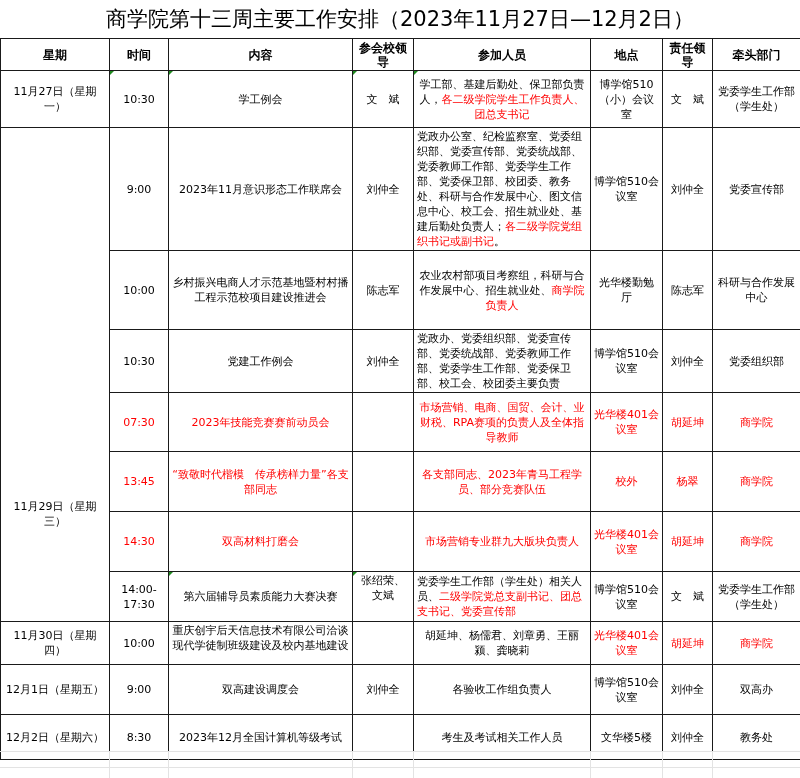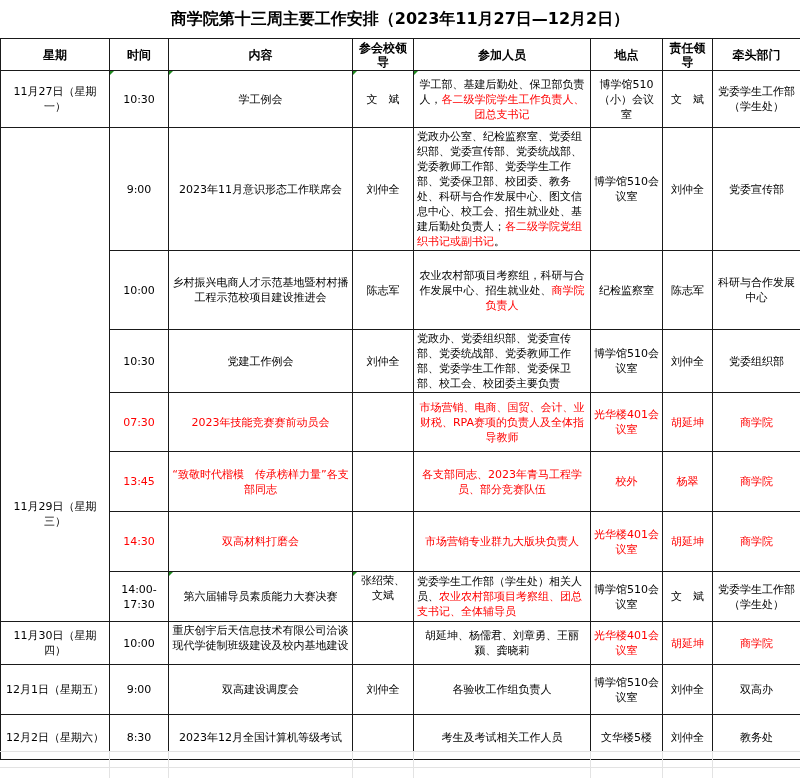--- a/index.html
+++ b/index.html
@@ -1,19 +1,19 @@
 <!DOCTYPE html>
 <html><head>
 <meta charset="utf-8">
 <style>
   html, body { margin:0; padding:0; background:#ffffff; }
   body { width:800px; height:778px; overflow:hidden; position:relative;
          font-family:"DejaVu Sans", "Liberation Sans", sans-serif; color:#000; }
   .title { position:absolute; left:0; top:0; width:800px; height:38px;
-           text-align:center; line-height:38px; font-size:16px; font-weight:bold; }
+           text-align:center; line-height:38px; font-size:21px; font-weight:normal; }
   table.sched { position:absolute; left:0; top:38px; border-collapse:collapse;
                 table-layout:fixed; width:800px; }
   table.sched td, table.sched th { border:1px solid #1a1a1a; text-align:center;
         vertical-align:middle; font-size:11px; line-height:15px; padding:1px 3px;
         overflow:hidden; position:relative; }
   table.sched th { font-weight:bold; font-size:12px; line-height:14px; }
   .red { color:#ff0000; }
   .lefty { text-align:left !important; }
   .corner::before { content:""; position:absolute; left:0; top:0; width:0; height:0;
         border-top:4px solid #1f8a1f; border-right:4px solid transparent; }
@@ -69,21 +69,21 @@
     <td>博学馆510会议室</td>
     <td>刘仲全</td>
     <td>党委宣传部</td>
   </tr>
 
   <tr style="height:79px">
     <td>10:00</td>
     <td>乡村振兴电商人才示范基地暨村村播工程示范校项目建设推进会</td>
     <td>陈志军</td>
     <td><span>农业农村部项目考察组，科研与合作发展中心、招生就业处、</span><span class="red">商学院负责人</span></td>
-    <td>纪检监察室</td>
+    <td>光华楼勤勉厅</td>
     <td>陈志军</td>
     <td>科研与合作发展中心</td>
   </tr>
 
   <tr style="height:60px">
     <td>10:30</td>
     <td>党建工作例会</td>
     <td>刘仲全</td>
     <td class="lefty" style="vertical-align:top">党政办、党委组织部、党委宣传部、党委统战部、党委教师工作部、党委学生工作部、党委保卫部、校工会、校团委主要负责</td>
     <td>博学馆510会议室</td>
@@ -118,21 +118,21 @@
     <td class="red">市场营销专业群九大版块负责人</td>
     <td class="red">光华楼401会议室</td>
     <td class="red">胡延坤</td>
     <td class="red">商学院</td>
   </tr>
 
   <tr style="height:50px">
     <td>14:00-17:30</td>
     <td class="corner">第六届辅导员素质能力大赛决赛</td>
     <td class="corner" style="vertical-align:top">张绍荣、文斌</td>
-    <td class="lefty"><span>党委学生工作部（学生处）相关人员、</span><span class="red">农业农村部项目考察组、团总支书记、全体辅导员</span></td>
+    <td class="lefty"><span>党委学生工作部（学生处）相关人员、</span><span class="red">二级学院党总支副书记、团总支书记、党委宣传部</span></td>
     <td>博学馆510会议室</td>
     <td>文　斌</td>
     <td>党委学生工作部（学生处）</td>
   </tr>
 
   <tr style="height:43px">
     <td>11月30日（星期四）</td>
     <td>10:00</td>
     <td style="vertical-align:top">重庆创宇后天信息技术有限公司洽谈现代学徒制班级建设及校内基地建设</td>
     <td></td>

